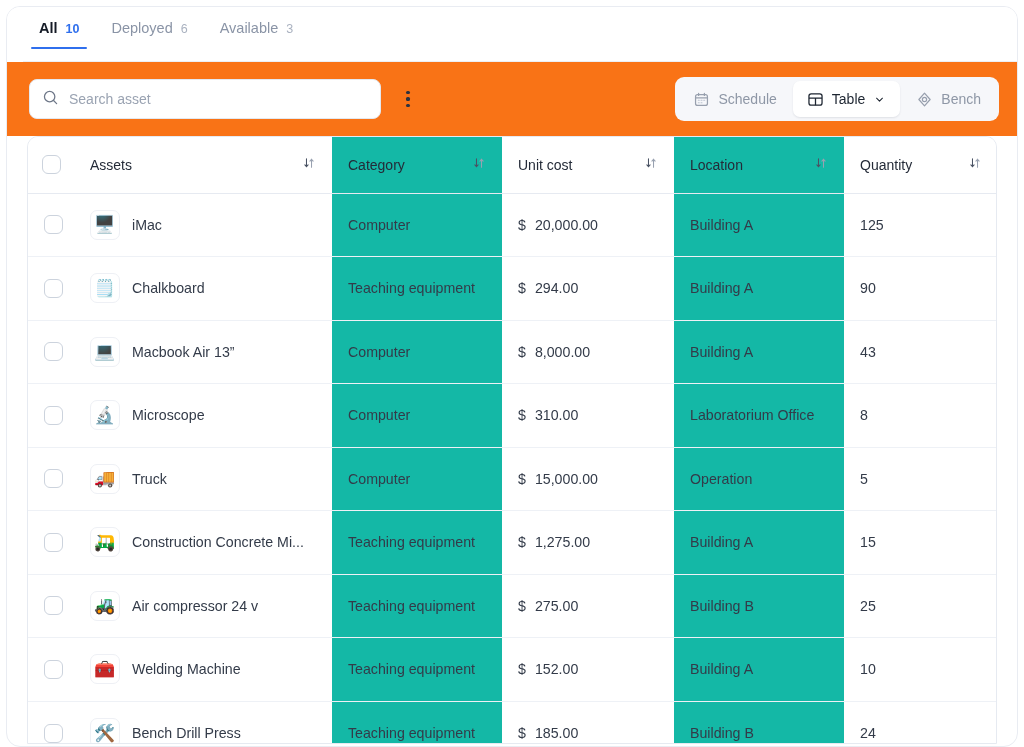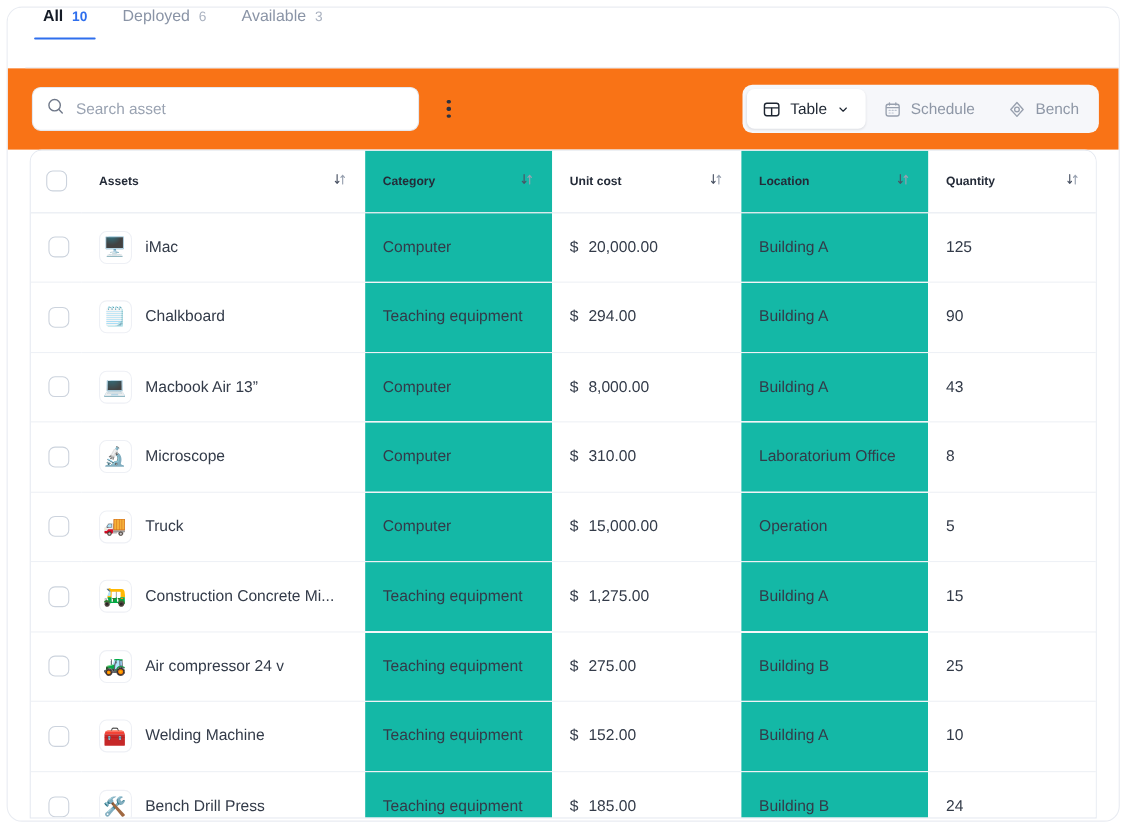--- a/index.html
+++ b/index.html
@@ -23,21 +23,21 @@
     border: 1px solid #e9ecf2;
     border-radius: 14px;
     overflow: hidden;
   }
 
   
   .tabs-bar {
     position: relative;
     height: 55px;
     display: flex;
-    align-items: flex-start;
+    align-items: center;
     padding-left: 16px;
     background: #ffffff;
   }
   .tabs-underline {
     position: absolute;
     left: 16px;
     right: 0;
     bottom: 0;
     height: 1px;
     background: #eceff4;
@@ -162,22 +162,22 @@
   col.c-assets { width: 258px; }
   col.c-cat    { width: 170px; }
   col.c-cost   { width: 172px; }
   col.c-loc    { width: 170px; }
   col.c-qty    { width: 154px; }
 
   thead th {
     height: 56px;
     padding: 0 16px;
     text-align: right;
-    font-size: 11px;
-    font-weight: 700;
+    font-size: 14px;
+    font-weight: 400;
     color: #242b38;
     border-bottom: 1px solid #e6eaf1;
     background: #ffffff;
     vertical-align: middle;
   }
   thead th.shaded, tbody td.shaded { background: #14b8a6; }
   thead th.pad0 { padding-left: 14px; padding-right: 6px; }
 
   .th-inner {
     display: flex;
@@ -267,52 +267,52 @@
       <input type="text" placeholder="Search asset" style="">
     </div>
 
     <div class="kebab-btn">
       <i></i>
       <i></i>
       <i></i>
     </div>
 
     <div class="view-switch">
+
+      <div class="view-btn">
+        <span>
+          <svg width="17" height="17" viewBox="0 0 20 20" fill="none">
+            <rect x="3" y="4.4" width="14" height="12.6" rx="2.4" stroke="#98a0ae" stroke-width="1.45"></rect>
+            <path d="M3 8 H17" stroke="#98a0ae" stroke-width="1.45"></path>
+            <path d="M6.6 2.9 V5.3 M13.4 2.9 V5.3" stroke="#98a0ae" stroke-width="1.45" stroke-linecap="round"></path>
+            <path d="M6.2 11 H7.4 M9.4 11 H10.6 M12.6 11 H13.8 M6.2 13.8 H7.4 M9.4 13.8 H10.6" stroke="#bcc3cf" stroke-width="1.2" stroke-linecap="round"></path>
+          </svg>
+        </span>
+        <span>Schedule</span>
+      </div>
 
       <div class="view-btn active">
         <span>
           <svg width="17" height="17" viewBox="0 0 20 20" fill="none">
             <rect x="2.3" y="3.3" width="15.4" height="13.4" rx="2.6" stroke="#1d2531" stroke-width="1.5"></rect>
             <path d="M2.3 8.3 H17.7" stroke="#1d2531" stroke-width="1.5"></path>
             <path d="M10 8.3 V16.7" stroke="#1d2531" stroke-width="1.5"></path>
           </svg>
         </span>
         <span>Table</span>
         <span>
           <svg width="13" height="13" viewBox="0 0 20 20" fill="none">
             <path d="M5.5 8 L10 12.5 L14.5 8" stroke="#1d2531" stroke-width="1.6" stroke-linecap="round" stroke-linejoin="round"></path>
           </svg>
         </span>
       </div>
 
       <div class="view-btn">
         <span>
           <svg width="17" height="17" viewBox="0 0 20 20" fill="none">
-            <rect x="3" y="4.4" width="14" height="12.6" rx="2.4" stroke="#98a0ae" stroke-width="1.45"></rect>
-            <path d="M3 8 H17" stroke="#98a0ae" stroke-width="1.45"></path>
-            <path d="M6.6 2.9 V5.3 M13.4 2.9 V5.3" stroke="#98a0ae" stroke-width="1.45" stroke-linecap="round"></path>
-            <path d="M6.2 11 H7.4 M9.4 11 H10.6 M12.6 11 H13.8 M6.2 13.8 H7.4 M9.4 13.8 H10.6" stroke="#bcc3cf" stroke-width="1.2" stroke-linecap="round"></path>
-          </svg>
-        </span>
-        <span>Schedule</span>
-      </div>
-
-      <div class="view-btn">
-        <span>
-          <svg width="17" height="17" viewBox="0 0 20 20" fill="none">
             <path d="M10 2.6 L16.6 10 L10 17.4 L3.4 10 Z" stroke="#98a0ae" stroke-width="1.45" stroke-linejoin="round"></path>
             <circle cx="10" cy="10" r="2.5" stroke="#98a0ae" stroke-width="1.45"></circle>
           </svg>
         </span>
         <span>Bench</span>
       </div>
 
     </div>
   </div>
 

